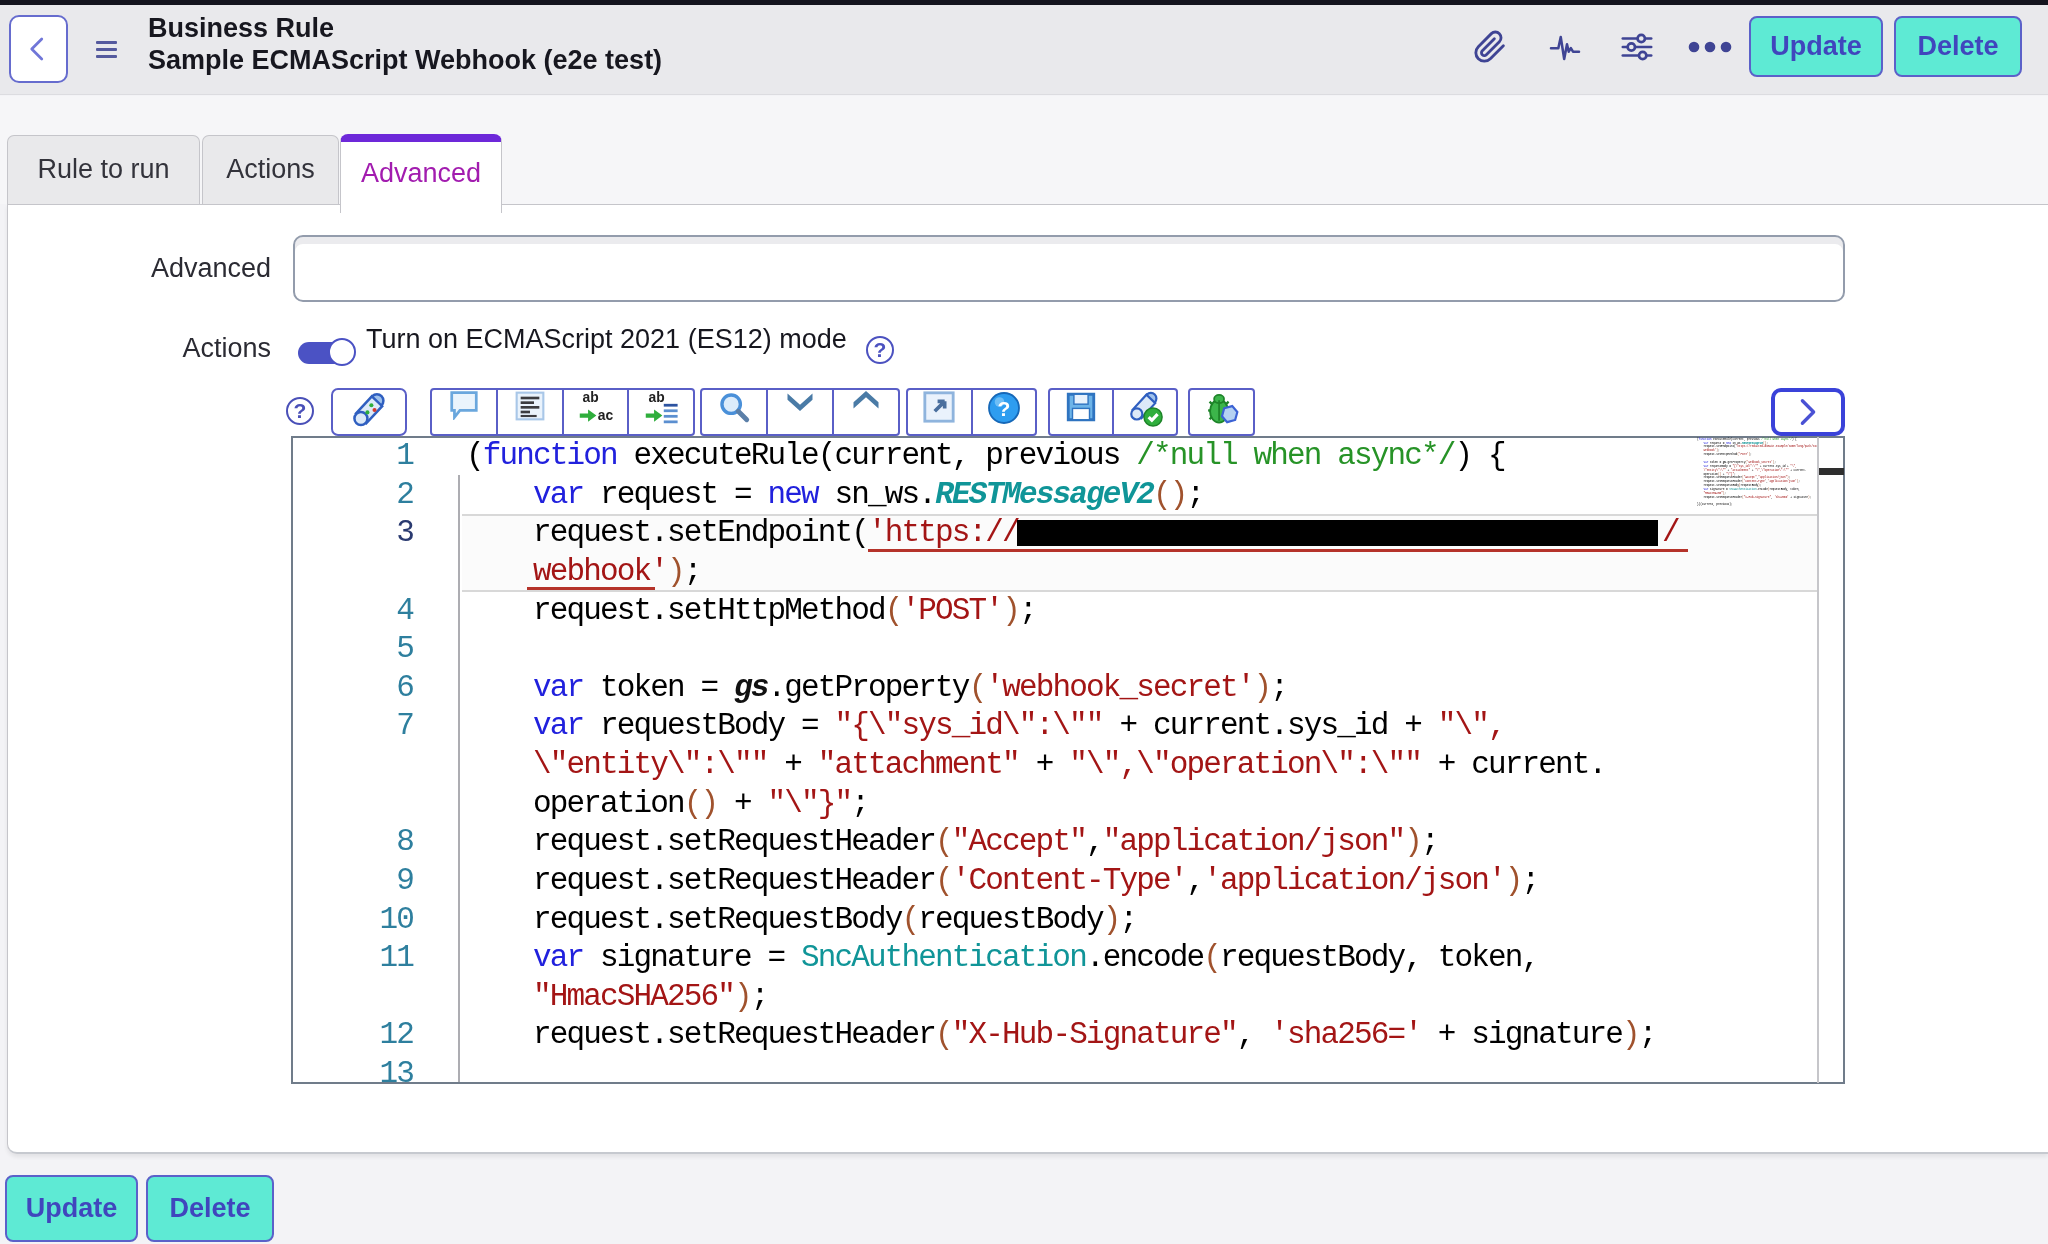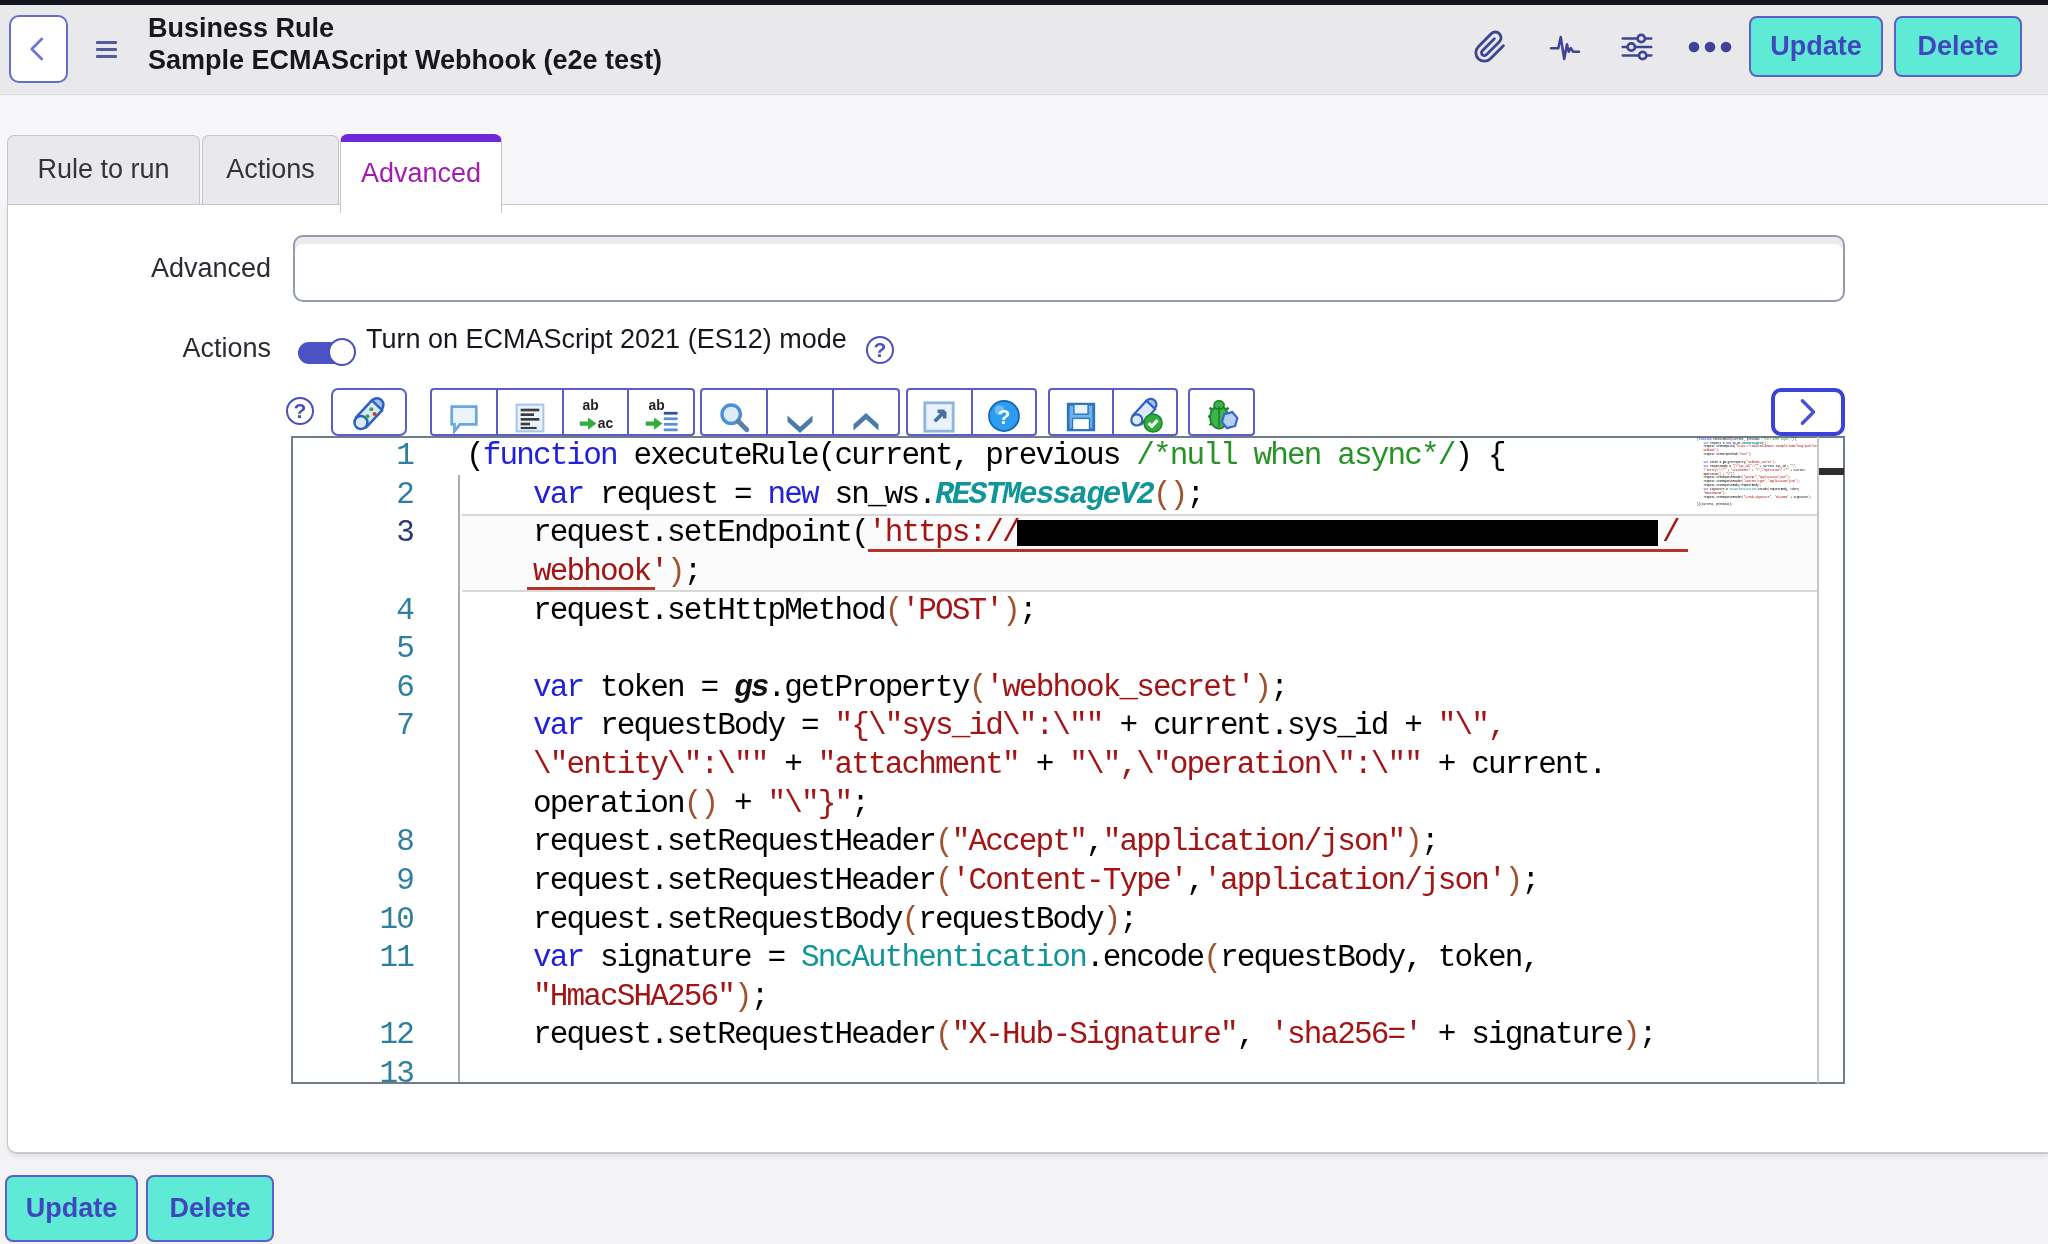--- a/index.html
+++ b/index.html
@@ -15,21 +15,21 @@
 .btn { background:#5eead4; border:2px solid #5b61c9; border-radius:8px; color:#4046bd; font-weight:bold; font-size:27px; text-align:center; }
 
 .tab { top:135px; height:70px; background:#e9e9eb; border:1px solid #c5c5ca; border-bottom:none; border-radius:7px 7px 0 0; font-size:27px; color:#33333b; text-align:center; line-height:66px; }
 #tab3 { top:134px; height:79px; background:#fff; border-top:8px solid #6d28d9; border-radius:8px 8px 0 0; color:#a21caf; line-height:62px; z-index:5; }
 #panel { left:7px; top:204px; width:2041px; height:950px; background:#fff; border:1px solid #c5c5ca; border-right:none; border-bottom:2px solid #c6c9cf; border-radius:0 0 0 10px; box-shadow:0 3px 4px rgba(0,0,0,0.07); }
 
 .flabel { width:271px; left:0; text-align:right; font-size:27px; color:#2b2b33; }
 #cond-input { left:293px; top:235px; width:1552px; height:67px; background:#fff; border:2px solid #939cac; border-radius:10px; box-shadow:inset 0 7px 0 #ebebee; }
 
 .tbgroup { top:388px; height:48px; background:#fff; border:2px solid #5a5fc7; border-radius:4px; display:flex; }
-.tbgroup .cell { height:100%; display:flex; align-items:flex-end; justify-content:center; border-right:2px solid #5a5fc7; flex:1; }
+.tbgroup .cell { height:100%; display:flex; align-items:flex-start; justify-content:center; border-right:2px solid #5a5fc7; flex:1; }
 .tbgroup .cell:last-child { border-right:none; }
 
 #editor { left:291px; top:436px; width:1554px; height:648px; border:2px solid #707c8a; background:#fff; }
 .mono { font-family:"Liberation Mono", monospace; font-size:31px; letter-spacing:-1.85px; line-height:38.63px; white-space:pre; }
 #gutter { left:295px; top:437px; width:118px; text-align:right; color:#2e7f9e; }
 #code { left:466px; top:437px; }
 .k { color:#2121dd; }
 .s { color:#a31515; }
 .c { color:#279327; }
 .t { color:#109598; font-weight:bold; font-style:italic; }

